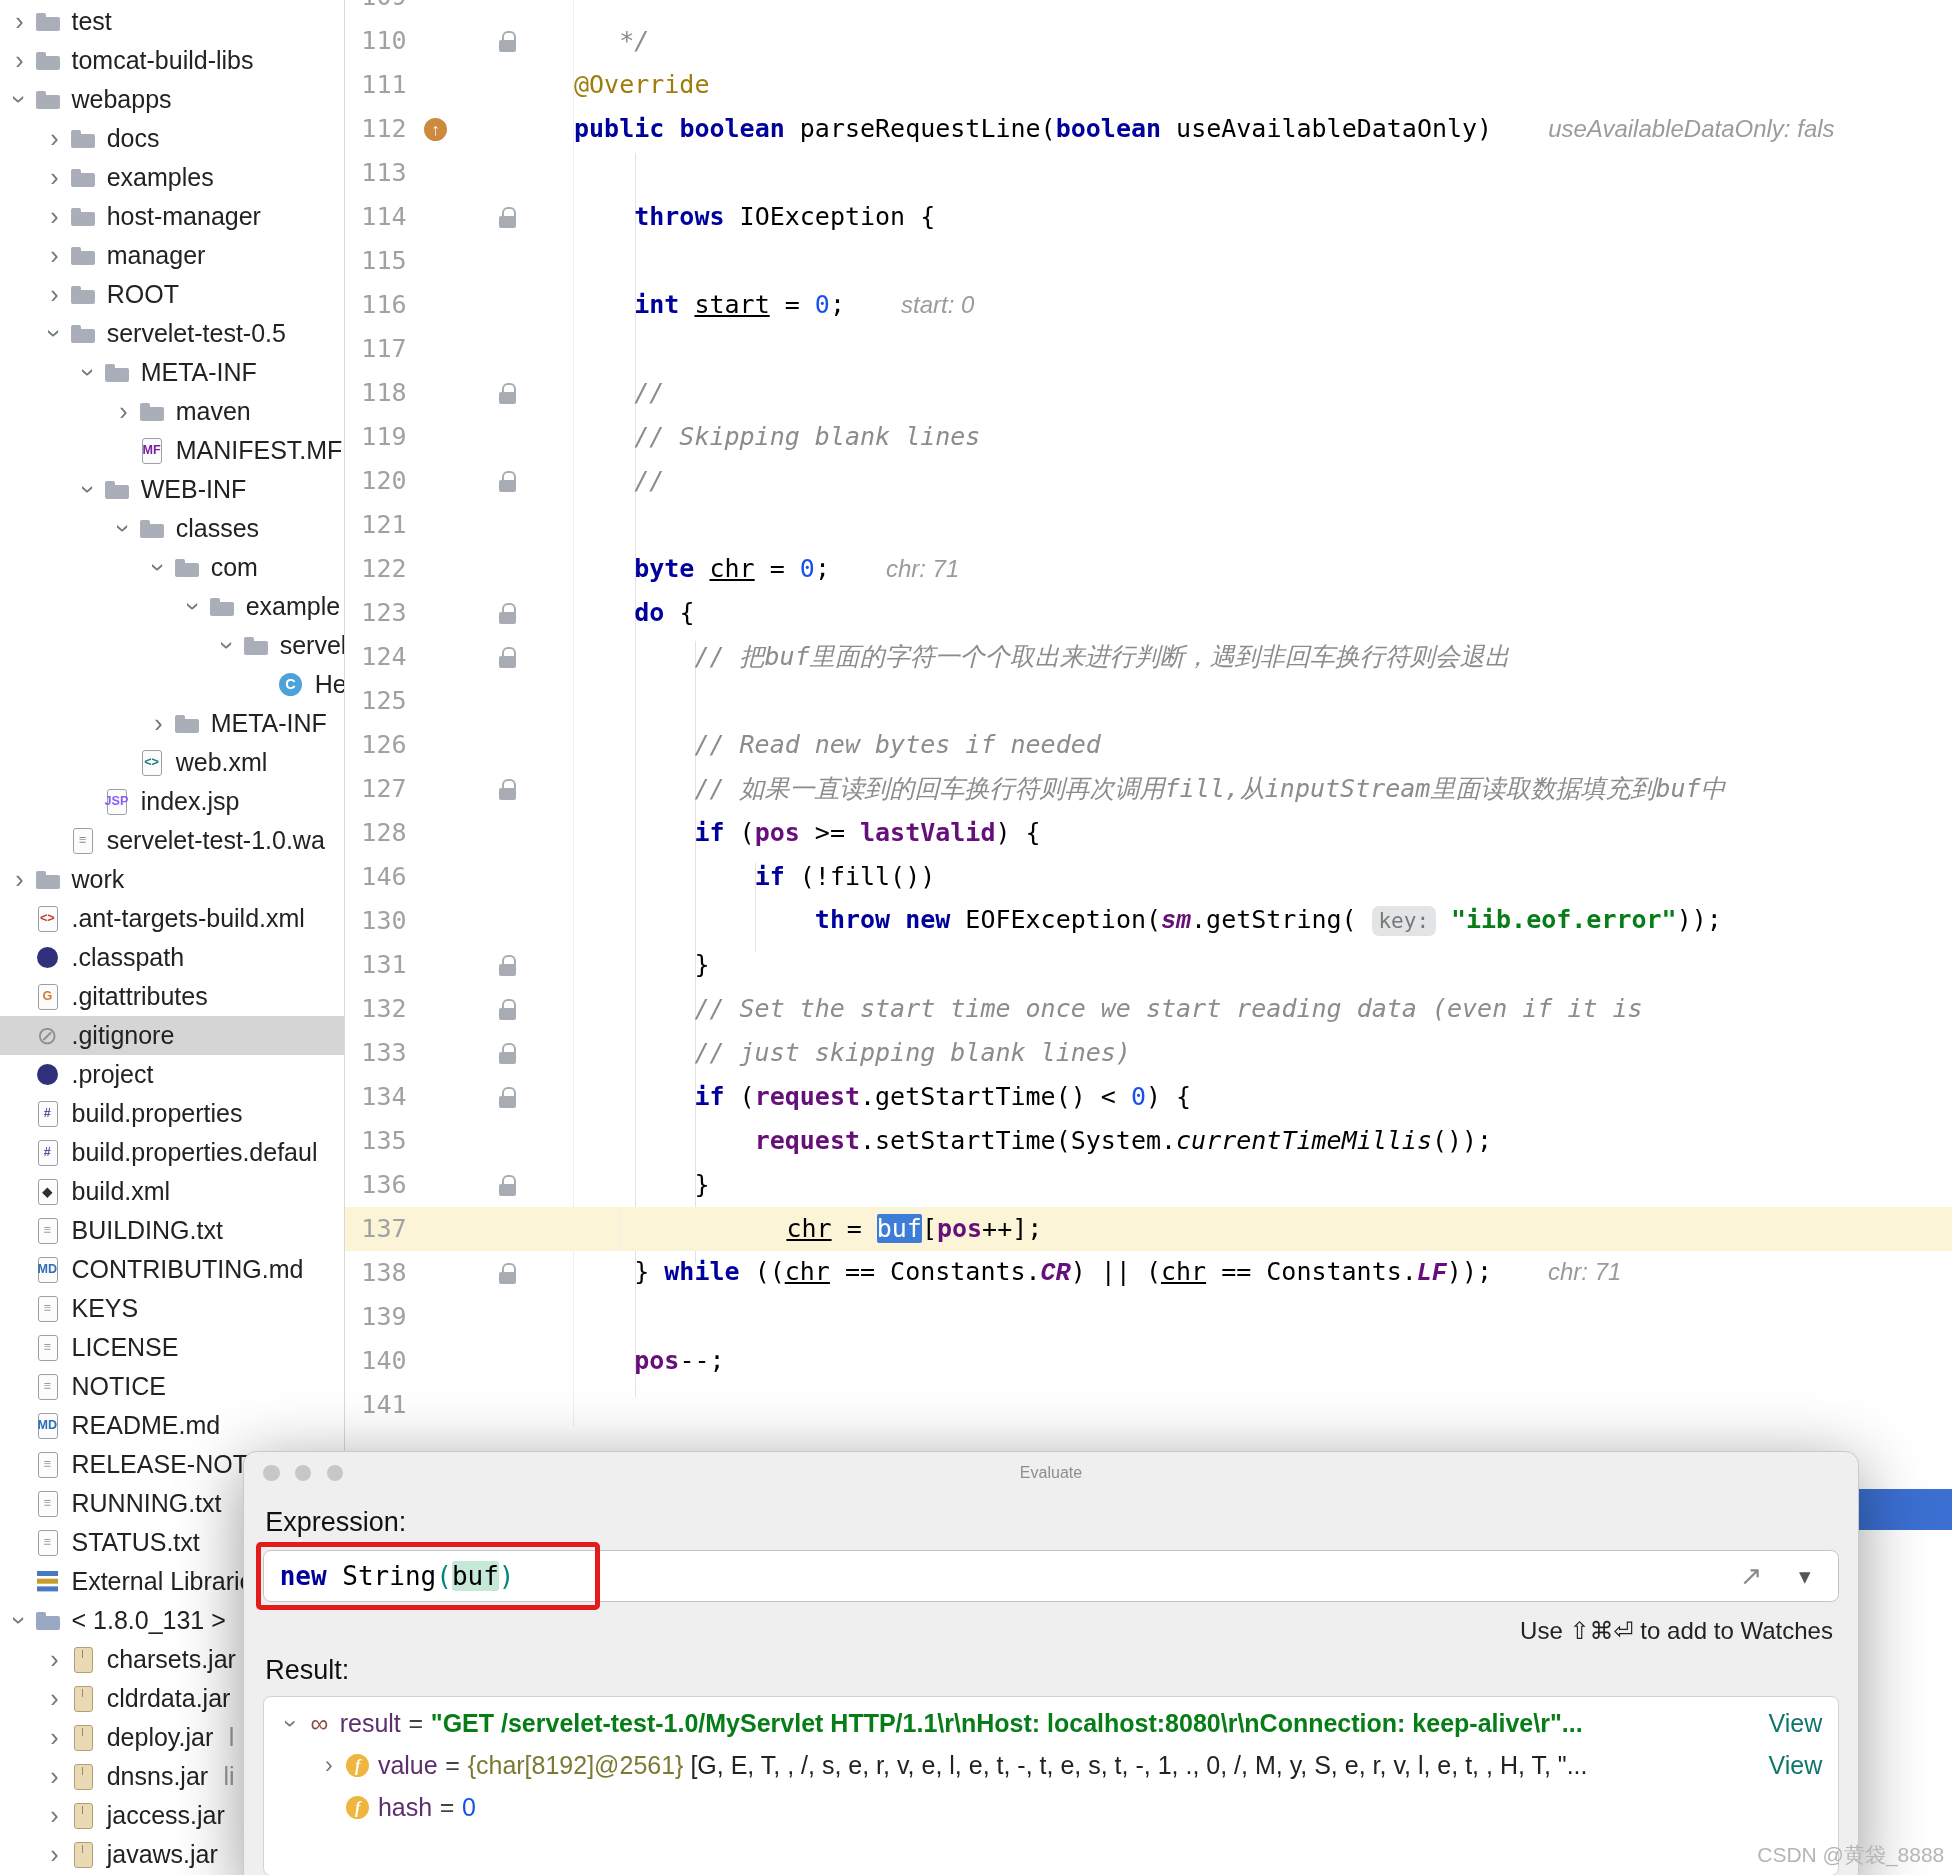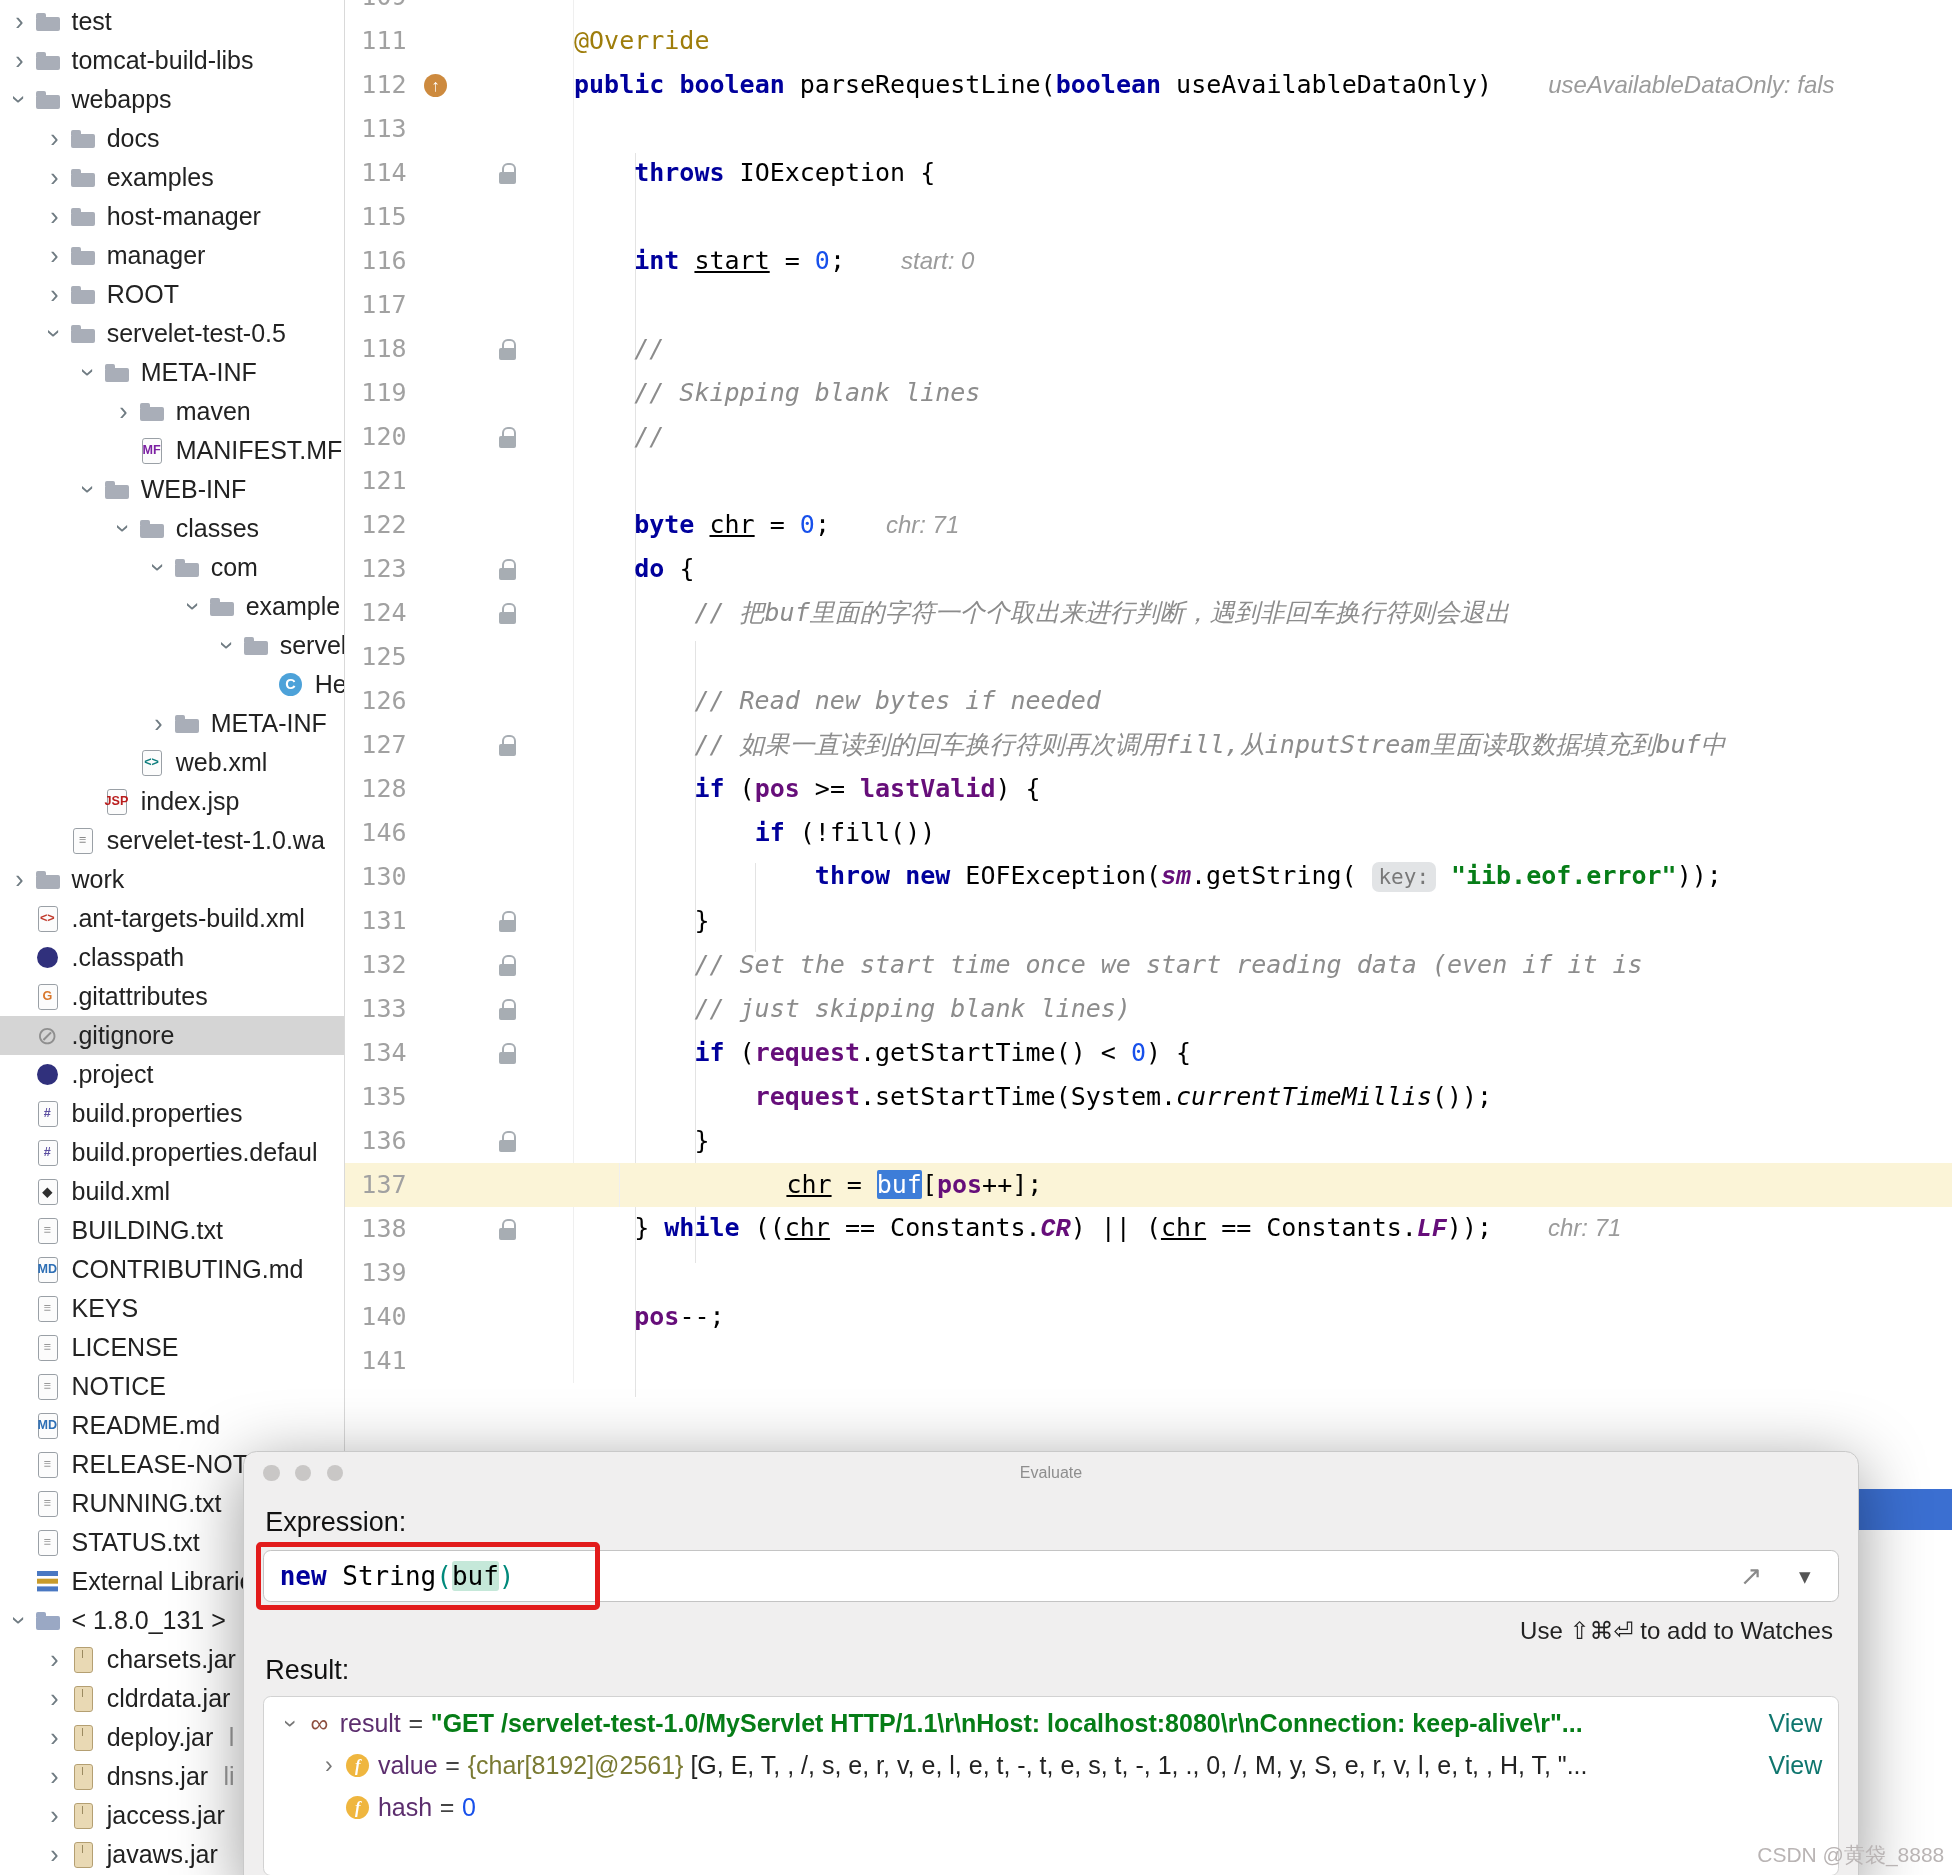--- a/index.html
+++ b/index.html
@@ -229,21 +229,21 @@
       <div class="tree-row" style="padding-left: 110px;">
         <span class="chev"></span>
         <span class="ic ic-xml">
           <i class="badge" style="color: rgb(14, 125, 125);">&lt;&gt;</i>
         </span>
         <span class="tlabel">web.xml</span>
       </div>
       <div class="tree-row" style="padding-left: 75px;">
         <span class="chev"></span>
         <span class="ic ic-jsp">
-          <i class="badge" style="color: #b91c1c;">JSP</i>
+          <i class="badge" style="color: #8b5cf6;">JSP</i>
         </span>
         <span class="tlabel">index.jsp</span>
       </div>
       <div class="tree-row" style="padding-left: 41px;">
         <span class="chev"></span>
         <span class="ic ic-war">
           <i class="badge" style="color: rgb(138, 138, 138);">≡</i>
         </span>
         <span class="tlabel">servelet-test-1.0.wa</span>
       </div>
@@ -411,20 +411,27 @@
 
   <main class="editor">
     <div class="guide g1"></div>
     <div class="guide g2"></div>
     <div class="guide g3"></div>
     <div class="code-lines" id="code-lines">
         <div class="code-row">
           <span class="lnum">109</span>
           <span class="gut"></span>
           <pre class="codeline"><span class="sg-cmt">  *</span></pre>
+        </div>
+        <div class="code-row">
+          <span class="lnum">110</span>
+          <span class="gut">
+            <span class="lock"></span>
+          </span>
+          <pre class="codeline"><span class="sg-cmt">   */</span></pre>
         </div>
         <div class="code-row">
           <span class="lnum">111</span>
           <span class="gut"></span>
           <pre class="codeline"><span class="sg-ann">@Override</span></pre>
         </div>
         <div class="code-row">
           <span class="lnum">112</span>
           <span class="gut">
             <span class="ov">↑</span>

